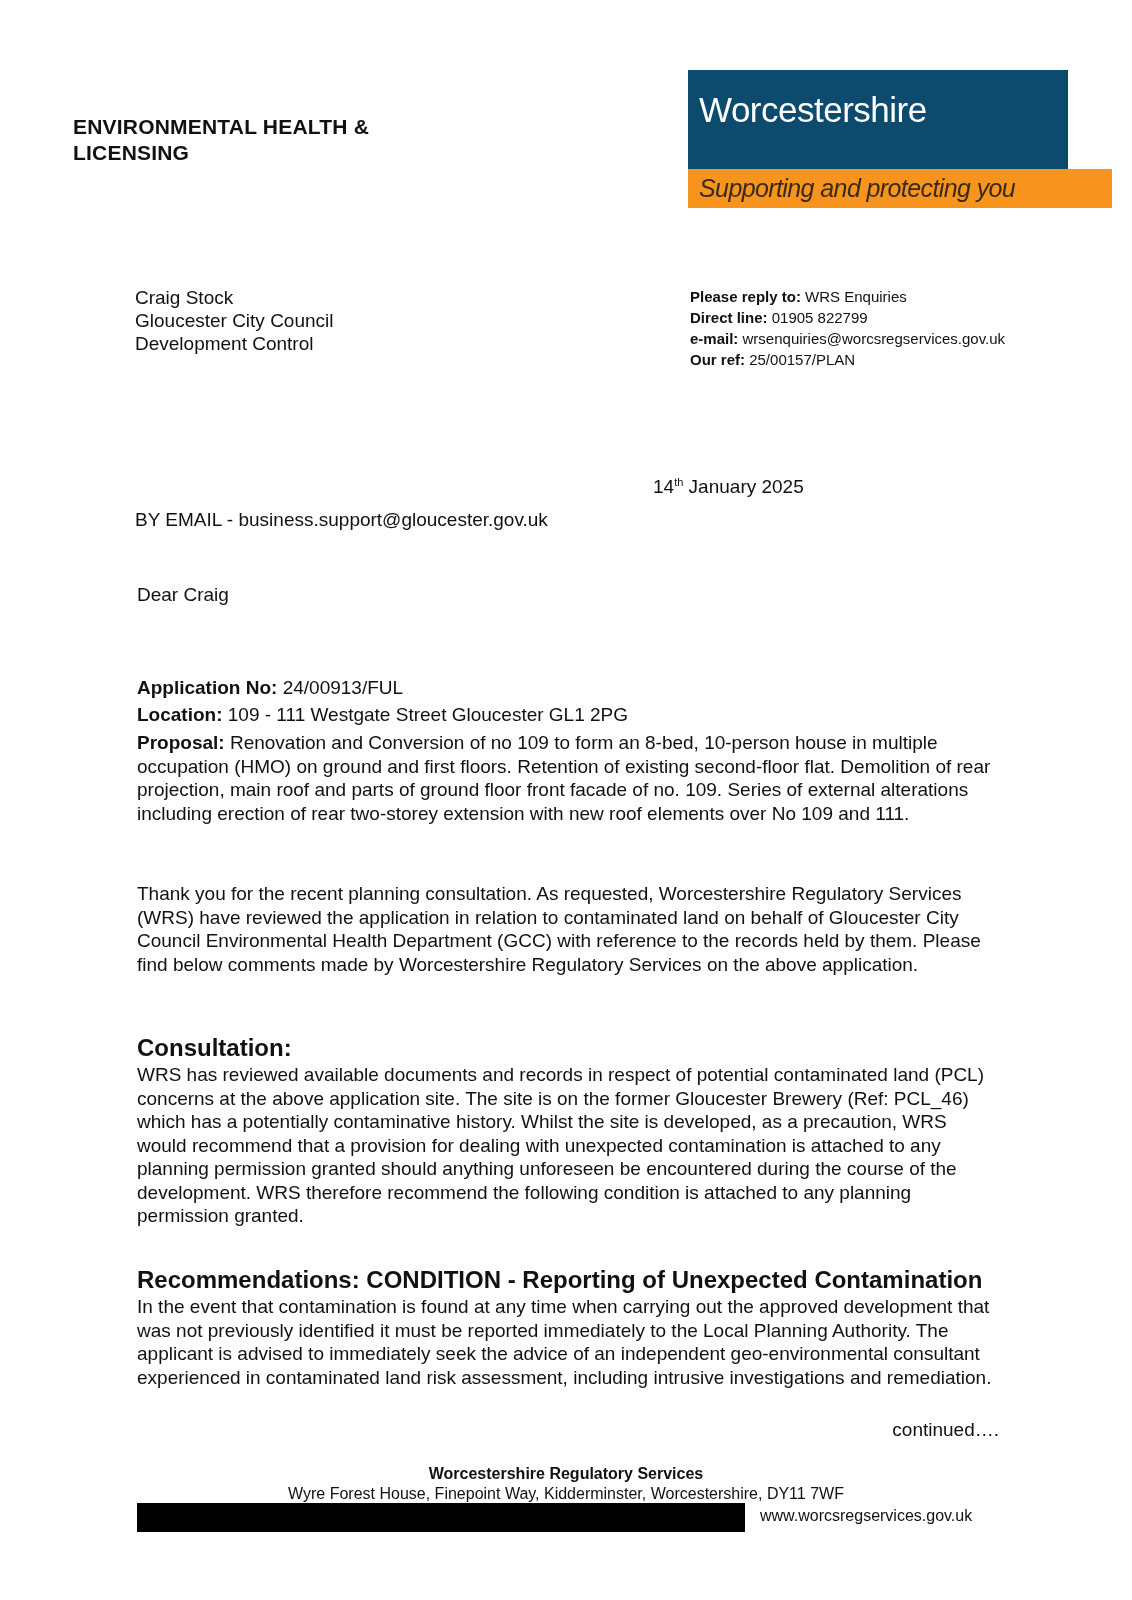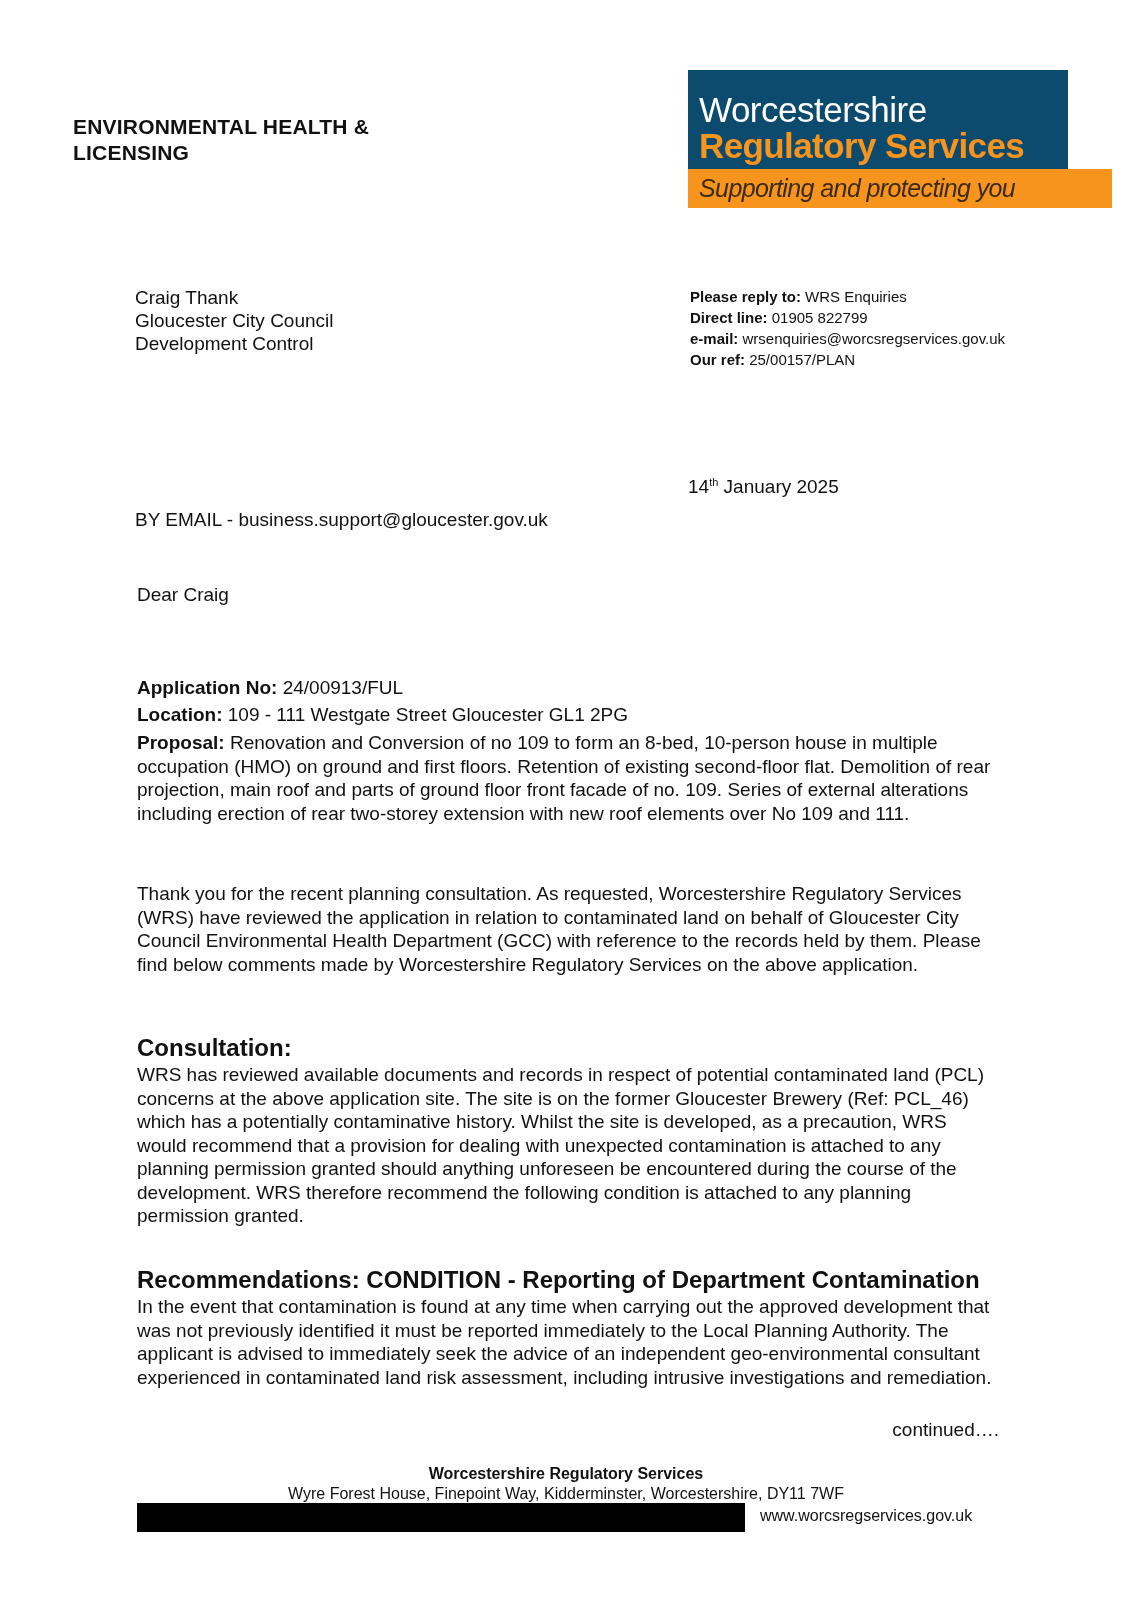--- a/index.html
+++ b/index.html
@@ -30,21 +30,21 @@
     position: absolute; left: 11px; top: 3px; color: #3a2a1a; font-size: 25px;
     font-style: italic; letter-spacing: -0.6px; line-height: 32px;
   }
   .recipient {
     left: 135px; top: 286px; font-size: 19px; line-height: 23px;
   }
   .reply {
     left: 690px; top: 286px; font-size: 15px; line-height: 21px;
   }
   .reply b { font-weight: bold; }
-  .date { left: 688px; top: 476px; font-size: 19px; text-align: center; }
+  .date { left: 653px; top: 476px; font-size: 19px; text-align: center; }
   .date sup { font-size: 11px; vertical-align: 7px; line-height: 0; }
   .byemail { left: 135px; top: 509px; font-size: 19px; }
   .greeting { left: 137px; top: 584px; font-size: 19px; }
   .body-text {
     left: 137px; width: 880px; font-size: 19px; line-height: 23.5px;
   }
   .app-no { top: 676px; }
   .location { top: 703px; }
   .proposal { top: 731px; width: 860px; }
   .intro { top: 882px; width: 860px; }
@@ -70,28 +70,27 @@
 </head>
 <body>
 
 <div class="abs dept-title">
   <div>ENVIRONMENTAL HEALTH &amp;</div>
   <div>LICENSING</div>
 </div>
 
 <div class="abs logo">
   <div class="logo-line1">Worcestershire</div>
-  <div class="logo-line2">Regulatory Services</div>
   <div class="logo-band">
     <div class="logo-tagline">Supporting and protecting you</div>
   </div>
 </div>
 
 <div class="abs recipient">
-  <div>Craig Thank</div>
+  <div>Craig Stock</div>
   <div>Gloucester City Council</div>
   <div>Development Control</div>
 </div>
 
 <div class="abs reply">
   <div>
     <b>Please reply to:</b>
     <span>WRS Enquiries</span>
   </div>
   <div>
@@ -130,21 +129,21 @@
 <div class="abs body-text proposal">
   <b>Proposal:</b>
   <span>Renovation and Conversion of no 109 to form an 8-bed, 10-person house in multiple occupation (HMO) on ground and first floors. Retention of existing second-floor flat. Demolition of rear projection, main roof and parts of ground floor front facade of no. 109. Series of external alterations including erection of rear two-storey extension with new roof elements over No 109 and 111.</span>
 </div>
 
 <div class="abs body-text intro">Thank you for the recent planning consultation. As requested, Worcestershire Regulatory Services (WRS) have reviewed the application in relation to contaminated land on behalf of Gloucester City Council Environmental Health Department (GCC) with reference to the records held by them. Please find below comments made by Worcestershire Regulatory Services on the above application.</div>
 
 <div class="abs heading h-consult">Consultation:</div>
 <div class="abs body-text consult-body">WRS has reviewed available documents and records in respect of potential contaminated land (PCL) concerns at the above application site. The site is on the former Gloucester Brewery (Ref: PCL_46) which has a potentially contaminative history. Whilst the site is developed, as a precaution, WRS would recommend that a provision for dealing with unexpected contamination is attached to any planning permission granted should anything unforeseen be encountered during the course of the development. WRS therefore recommend the following condition is attached to any planning permission granted.</div>
 
-<div class="abs heading h-recommend">Recommendations: CONDITION - Reporting of Department Contamination</div>
+<div class="abs heading h-recommend">Recommendations: CONDITION - Reporting of Unexpected Contamination</div>
 <div class="abs body-text recommend-body">In the event that contamination is found at any time when carrying out the approved development that was not previously identified it must be reported immediately to the Local Planning Authority. The applicant is advised to immediately seek the advice of an independent geo-environmental consultant experienced in contaminated land risk assessment, including intrusive investigations and remediation.</div>
 
 <div class="abs continued">continued….</div>
 
 <div class="abs footer-org">Worcestershire Regulatory Services</div>
 <div class="abs footer-addr">Wyre Forest House, Finepoint Way, Kidderminster, Worcestershire, DY11 7WF</div>
 <div class="abs redaction"></div>
 <div class="abs footer-web">www.worcsregservices.gov.uk</div>
 
 </body></html>

